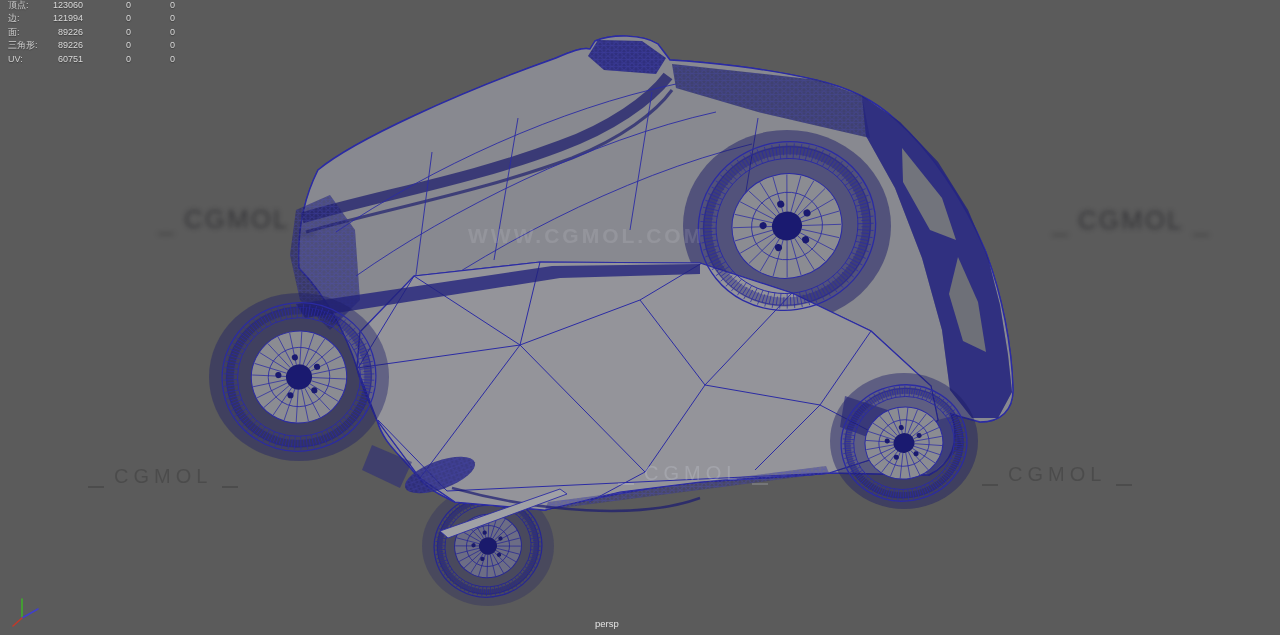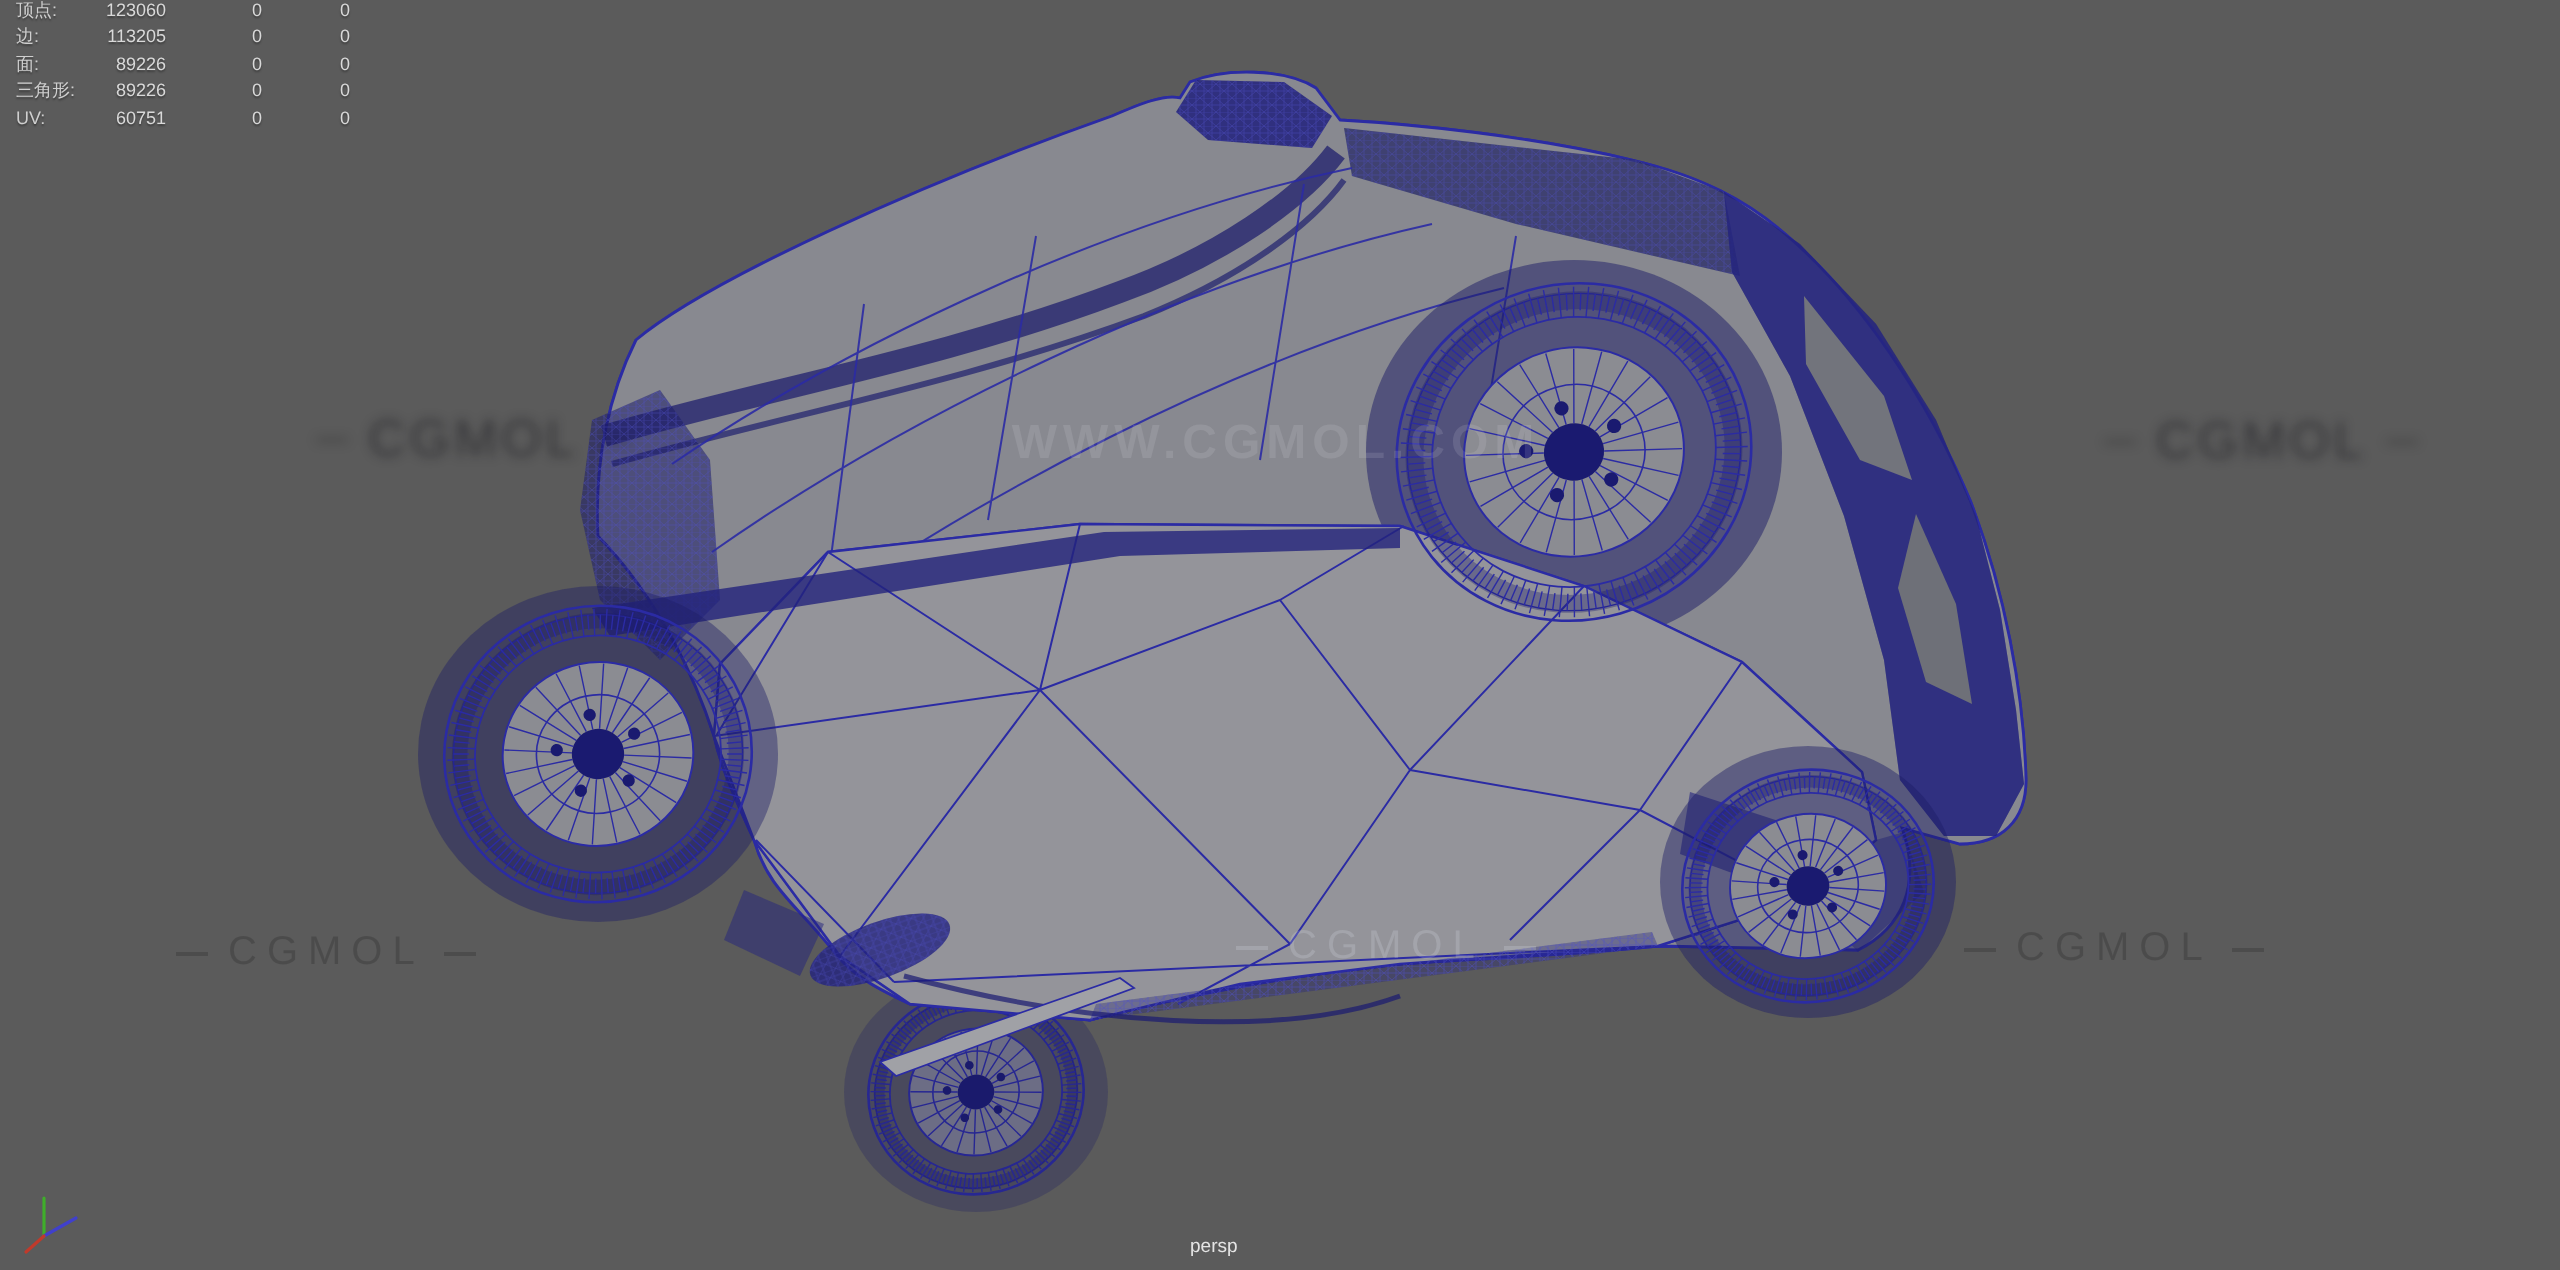--- a/index.html
+++ b/index.html
@@ -10,30 +10,30 @@
 
   
   .hud{position:absolute;left:8px;top:-1px;font-size:9px;line-height:13.4px;
        color:#d9d9d9;text-shadow:0 1px 1px rgba(0,0,0,.35);z-index:30;white-space:nowrap;}
   .hud-label{display:inline-block;width:44px;text-align:left;color:#cfcfcf;}
   .hud-val{display:inline-block;width:31px;text-align:right;}
   .hud-c{display:inline-block;width:48px;text-align:right;}
   .hud-c2{display:inline-block;width:44px;text-align:right;}
 
   
-  .wm{position:absolute;display:flex;align-items:center;gap:10px;z-index:20;
+  .wm{position:absolute;display:flex;align-items:flex-end;gap:10px;z-index:20;
       font-weight:normal;letter-spacing:5px;pointer-events:none;}
   .wm .dash{display:inline-block;width:16px;height:0;border-top:2px solid rgba(0,0,0,.16);}
   .wm-dark{color:rgba(0,0,0,.17);font-size:20px;}
   .wm-light{color:rgba(225,228,238,.20);font-size:20px;}
   .wm-light .dash{border-top-color:rgba(225,228,238,.20);}
   .wm-blur{color:rgba(10,10,16,.48);font-size:26px;letter-spacing:2px;filter:blur(2.6px);}
   .wm-blur .dash{border-top-color:rgba(0,0,0,.25);filter:blur(.5px);}
-  .wm-url{position:absolute;left:468px;top:208px;width:340px;text-align:center;z-index:20;
-      font-weight:bold;font-size:24px;letter-spacing:3px;color:rgba(230,232,242,.13);
+  .wm-url{position:absolute;left:468px;top:224px;width:340px;z-index:20;
+      font-weight:bold;font-size:21px;letter-spacing:3px;color:rgba(230,232,242,.13);
       pointer-events:none;}
 
   
   .persp-label{position:absolute;left:595px;top:618px;width:80px;text-align:left;
       font-size:9.5px;color:#e4e4e4;z-index:30;}
 </style>
 </head>
 <body>
 
 <div class="viewport">
@@ -185,21 +185,21 @@
 
     <g stroke-width="1.6" stroke-linecap="round">
       <line x1="22" y1="618" x2="22" y2="599" stroke="#3fae2a"></line>
       <line x1="22" y1="618" x2="38" y2="609" stroke="#4040cc"></line>
       <line x1="22" y1="618" x2="13" y2="626" stroke="#c03a2b"></line>
     </g>
   </svg>
 
   <div class="hud">
     <div class="hud-row"><span class="hud-label">顶点:</span><span class="hud-val">123060</span><span class="hud-c">0</span><span class="hud-c2">0</span></div>
-    <div class="hud-row"><span class="hud-label">边:</span><span class="hud-val">113205</span><span class="hud-c">0</span><span class="hud-c2">0</span></div>
+    <div class="hud-row"><span class="hud-label">边:</span><span class="hud-val">121994</span><span class="hud-c">0</span><span class="hud-c2">0</span></div>
     <div class="hud-row"><span class="hud-label">面:</span><span class="hud-val">89226</span><span class="hud-c">0</span><span class="hud-c2">0</span></div>
     <div class="hud-row"><span class="hud-label">三角形:</span><span class="hud-val">89226</span><span class="hud-c">0</span><span class="hud-c2">0</span></div>
     <div class="hud-row"><span class="hud-label">UV:</span><span class="hud-val">60751</span><span class="hud-c">0</span><span class="hud-c2">0</span></div>
   </div>
 
   <div class="wm wm-blur" style="left:158px;top:204px;">
       <span class="dash"></span>
       <span>CGMOL</span>
       <span class="dash"></span>
     </div>

